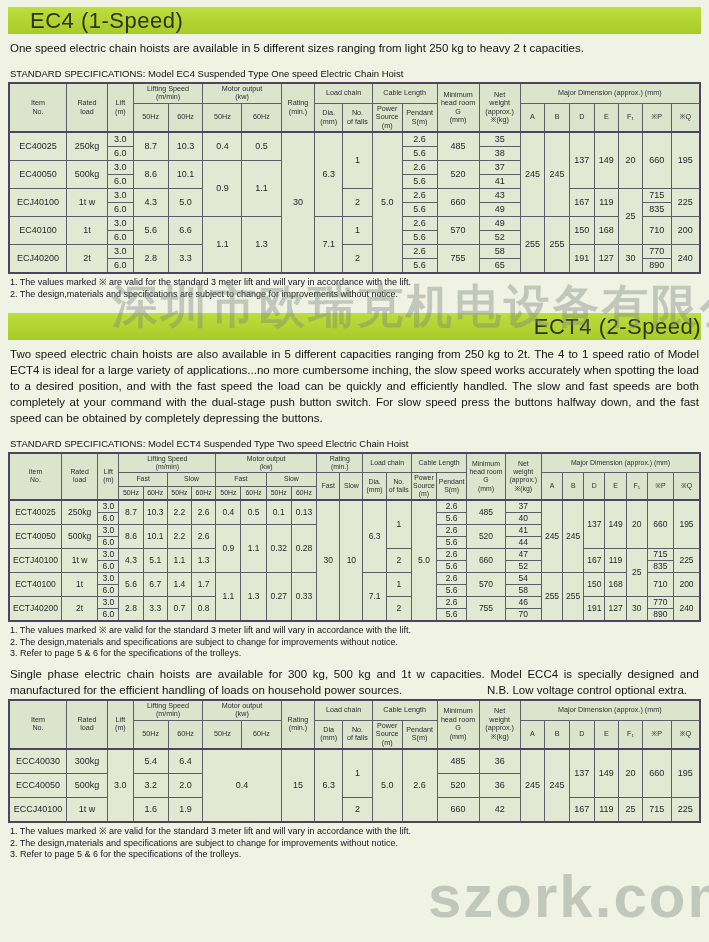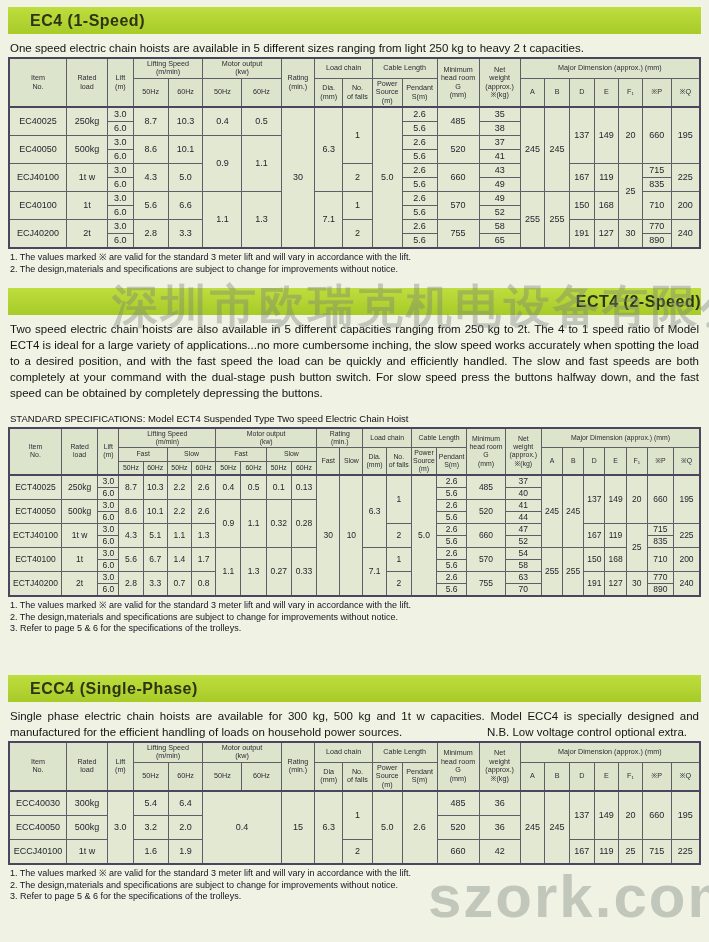--- a/index.html
+++ b/index.html
@@ -6,21 +6,21 @@
   .page {
     position:relative; width:709px; height:942px; margin:0 auto;
     background:#f0f2e4; overflow:hidden;
     font-family:"Liberation Sans", sans-serif; color:#1a1a1a;
   }
   .inner { padding:7px 8px 0 8px; }
 
   .bar {
     height:27px; line-height:27px;
     background:linear-gradient(#bedd3e,#a8cb28);
-    color:#2e3413; font-size:16px; font-weight:bold;
+    color:#2e3413; font-size:22px; font-weight:normal;
     padding-left:22px; letter-spacing:.5px;
   }
   .intro {
     margin:7px 2px 0 2px; font-size:11.5px; line-height:1.38;
     color:#141414; text-align:justify; position:relative;
   }
   .nb { position:absolute; right:12px; bottom:0; }
   .spec-title { margin:11px 0 3px 2px; font-size:9.5px; color:#101010; }
 
   table.spec-table {
@@ -54,20 +54,21 @@
 </style>
 </head>
 <body>
 
 <div class="page">
   <div class="inner">
 
     <div class="section sec1">
       <div class="bar">EC4 (1-Speed)</div>
       <p class="intro">One speed electric chain hoists are available in 5 different sizes ranging from light 250 kg to heavy 2 t capacities.</p>
+      <div class="spec-title">STANDARD SPECIFICATIONS:  Model EC4 Suspended Type One speed Electric Chain Hoist</div>
       <table class="spec-table t1">
           <colgroup>
             <col style="width: 56px;">
             <col style="width: 40px;">
             <col style="width: 25px;">
             <col style="width: 34px;">
             <col style="width: 34px;">
             <col style="width: 38px;">
             <col style="width: 38px;">
             <col style="width: 33px;">
@@ -463,21 +464,21 @@
               <td rowspan="2">ECTJ40200</td>
               <td rowspan="2">2t</td>
               <td>3.0</td>
               <td rowspan="2">2.8</td>
               <td rowspan="2">3.3</td>
               <td rowspan="2">0.7</td>
               <td rowspan="2">0.8</td>
               <td rowspan="2">2</td>
               <td>2.6</td>
               <td rowspan="2">755</td>
-              <td>63</td>
+              <td>46</td>
               <td rowspan="2">191</td>
               <td rowspan="2">127</td>
               <td rowspan="2">30</td>
               <td>770</td>
               <td rowspan="2">240</td>
             </tr>
             <tr>
               <td>6.0</td>
               <td>5.6</td>
               <td>70</td>
@@ -486,21 +487,20 @@
           </tbody>
         </table>
       <ul class="footnotes">
         <li>1. The values marked ※ are valid for the standard 3 meter lift and will vary in accordance with the lift.</li>
         <li>2. The design,materials and specifications are subject to change for improvements without notice.</li>
         <li>3. Refer to page 5 &amp; 6 for the specifications of the trolleys.</li>
       </ul>
     </div>
 
     <div class="section sec3">
-      <div class="bar">ECC4 (Single-Phase)</div>
       <p class="intro"><span>Single phase electric chain hoists are available for 300 kg, 500 kg and 1t w  capacities. Model ECC4 is specially designed and manufactured for the efficient handling of loads on  household power sources.</span><span class="nb">N.B. Low voltage control optional extra.</span></p>
       <table class="spec-table t3">
           <colgroup>
             <col style="width: 56px;">
             <col style="width: 40px;">
             <col style="width: 25px;">
             <col style="width: 34px;">
             <col style="width: 34px;">
             <col style="width: 38px;">
             <col style="width: 38px;">

